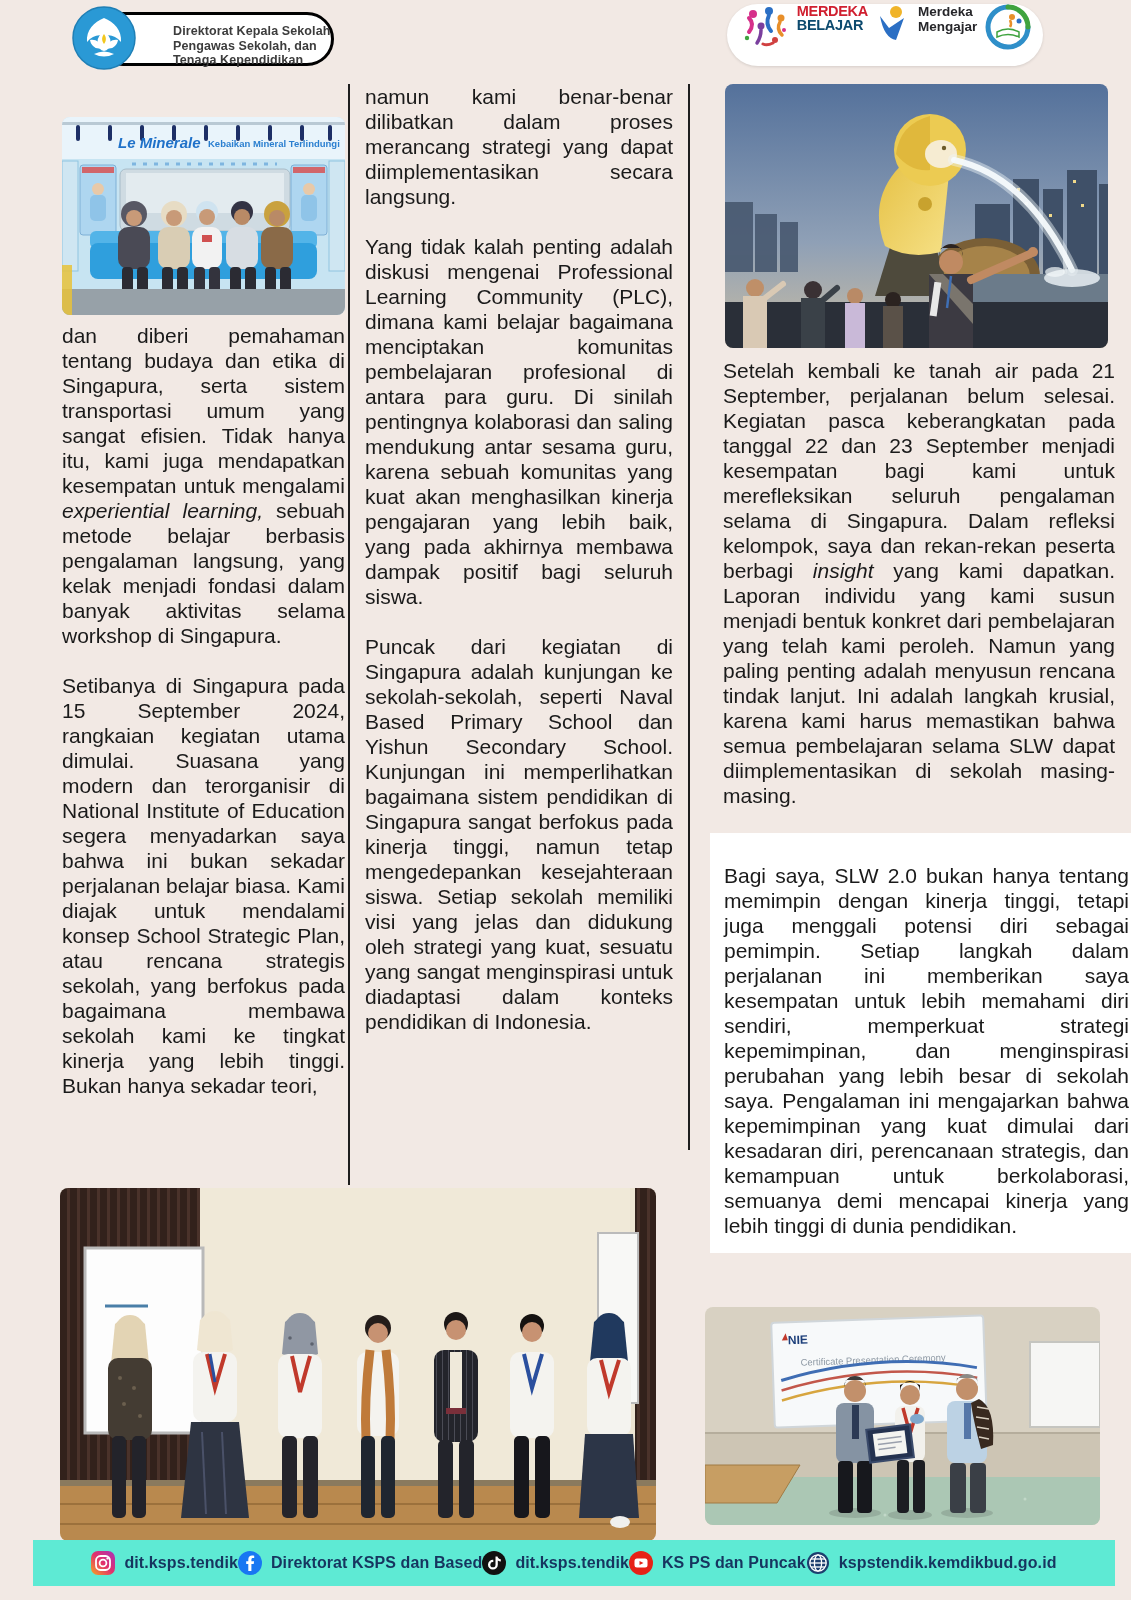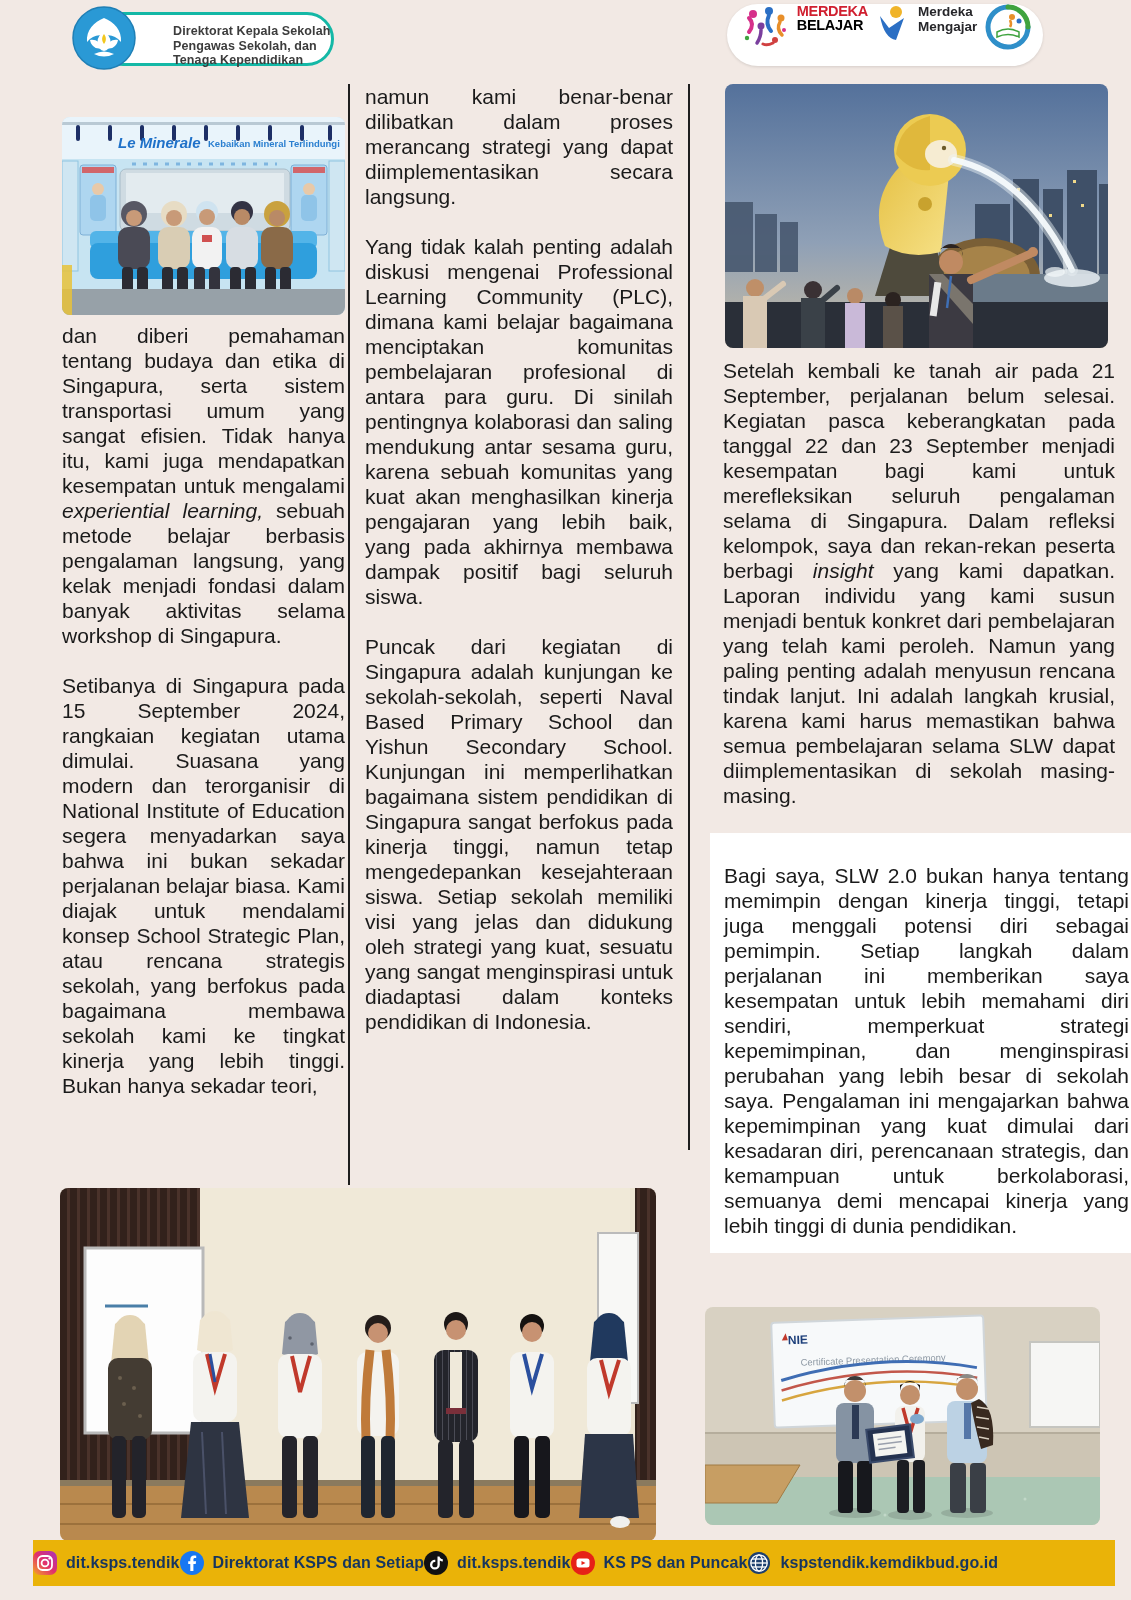--- a/index.html
+++ b/index.html
@@ -1,51 +1,51 @@
 <!DOCTYPE html>
 <html><head>
 <meta charset="utf-8">
 <style>
   html,body{margin:0;padding:0;background:#d8d0ca;}
   #page{position:relative;width:1131px;height:1600px;background:#f2e9e4;overflow:hidden;
         font-family:"Liberation Sans",sans-serif;color:#1a1a1a;margin:0 auto;}
   
   .hdr-left{position:absolute;left:72px;top:6px;width:270px;height:66px;}
   .hdr-pill{position:absolute;left:24px;top:6px;width:238px;height:54px;background:#fff;
-            border:3px solid #14b8a6;border-radius:28px;box-sizing:border-box;}
+            border:3px solid #000000;border-radius:28px;box-sizing:border-box;}
   .hdr-pill-text{position:absolute;left:74px;top:9px;width:180px;font-size:12.5px;font-weight:700;
                  color:#3c3c3c;line-height:14.5px;letter-spacing:.1px;}
   .tutwuri{position:absolute;left:0;top:0;width:64px;height:64px;}
   .hdr-right{position:absolute;left:727px;top:4px;width:316px;height:62px;background:#fff;
              border-radius:31px;box-shadow:0 1px 3px rgba(0,0,0,.12);display:flex;
              justify-content:center;gap:8px;padding:0 10px;box-sizing:border-box;}
   .mb-words{line-height:14px;font-weight:800;font-size:14.5px;letter-spacing:-.3px;}
   .mb-red{color:#d01f2f;display:block;}
-  .mb-black{color:#000000;display:block;}
+  .mb-black{color:#0c4a6e;display:block;}
   .mm-words{line-height:15px;font-weight:700;font-size:13.5px;color:#26262a;}
   
   .col{position:absolute;text-align:justify;font-size:21px;line-height:25px;}
   .col p{margin:0 0 25px 0;}
   .it{font-style:italic;}
   #col1{left:62px;top:84px;width:283px;height:1104px;overflow:hidden;margin-top:33px;}
   #col2{left:365px;top:84px;width:308px;height:1104px;overflow:hidden;}
   #col3{left:710px;top:84px;width:433px;}
   .vdiv{position:absolute;width:2px;background:#1e1e1e;}
   #vdiv1{left:348px;top:84px;height:1101px;}
   #vdiv2{left:688px;top:84px;height:1066px;}
   .photo{display:block;border-radius:8px;overflow:hidden;}
   #train-photo{width:283px;height:198px;margin-bottom:8px;}
   #merlion-photo{position:relative;left:15px;width:383px;height:264px;margin-bottom:10px;}
   #col3 .txt{width:392px;margin-left:13px;}
   .hl-box{background:#ffffff;padding:30px 14px 15px 14px;margin-top:0;}
   #group-photo{position:absolute;left:60px;top:1188px;width:596px;height:353px;}
   #cert-photo{position:absolute;left:705px;top:1307px;width:395px;height:218px;}
   
-  #footer{position:absolute;left:33px;top:1540px;width:1082px;height:46px;background:#eab308;
-          display:flex;align-items:center;justify-content:flex-start;}
+  #footer{position:absolute;left:33px;top:1540px;width:1082px;height:46px;background:#5eead4;
+          display:flex;align-items:center;justify-content:center;}
   .soc{display:flex;align-items:center;gap:9px;}
   .soc-label{font-size:16px;font-weight:700;color:#16355f;letter-spacing:.1px;}
   .soc svg{display:block;}
   svg text{font-family:"Liberation Sans",sans-serif;}
 </style>
 </head>
 <body>
 
 <div id="page">
 
@@ -428,21 +428,21 @@
         <circle cx="12" cy="12" r="3.4" fill="none" stroke="#fff" stroke-width="1.8"></circle>
         <circle cx="16.6" cy="7.4" r="1.2" fill="#fff"></circle>
       </svg>
       <span class="soc-label">dit.ksps.tendik</span>
     </div>
     <div class="soc">
       <svg width="24" height="24" viewBox="0 0 24 24">
         <circle cx="12" cy="12" r="12" fill="#1877f2"></circle>
         <path d="M13.4 20v-7h2.3l.4-2.7h-2.7V8.6c0-.8.4-1.5 1.6-1.5h1.2V4.8c-.7-.1-1.5-.2-2.2-.2-2.2 0-3.7 1.4-3.7 3.8v1.9H8.2V13h2.1v7z" fill="#fff"></path>
       </svg>
-      <span class="soc-label">Direktorat KSPS dan Setiap</span>
+      <span class="soc-label">Direktorat KSPS dan Based</span>
     </div>
     <div class="soc">
       <svg width="24" height="24" viewBox="0 0 24 24">
         <circle cx="12" cy="12" r="12" fill="#111111"></circle>
         <path d="M13.5 5.5v8.2a2.6 2.6 0 1 1-2.2-2.6v-2.3a4.9 4.9 0 1 0 4.5 4.9V9.4c.9.7 2 1.1 3 1.2V8.3c-1.8-.3-3-1.5-3.3-2.8z" fill="#ffffff"></path>
       </svg>
       <span class="soc-label">dit.ksps.tendik</span>
     </div>
     <div class="soc">
       <svg width="24" height="24" viewBox="0 0 24 24">

